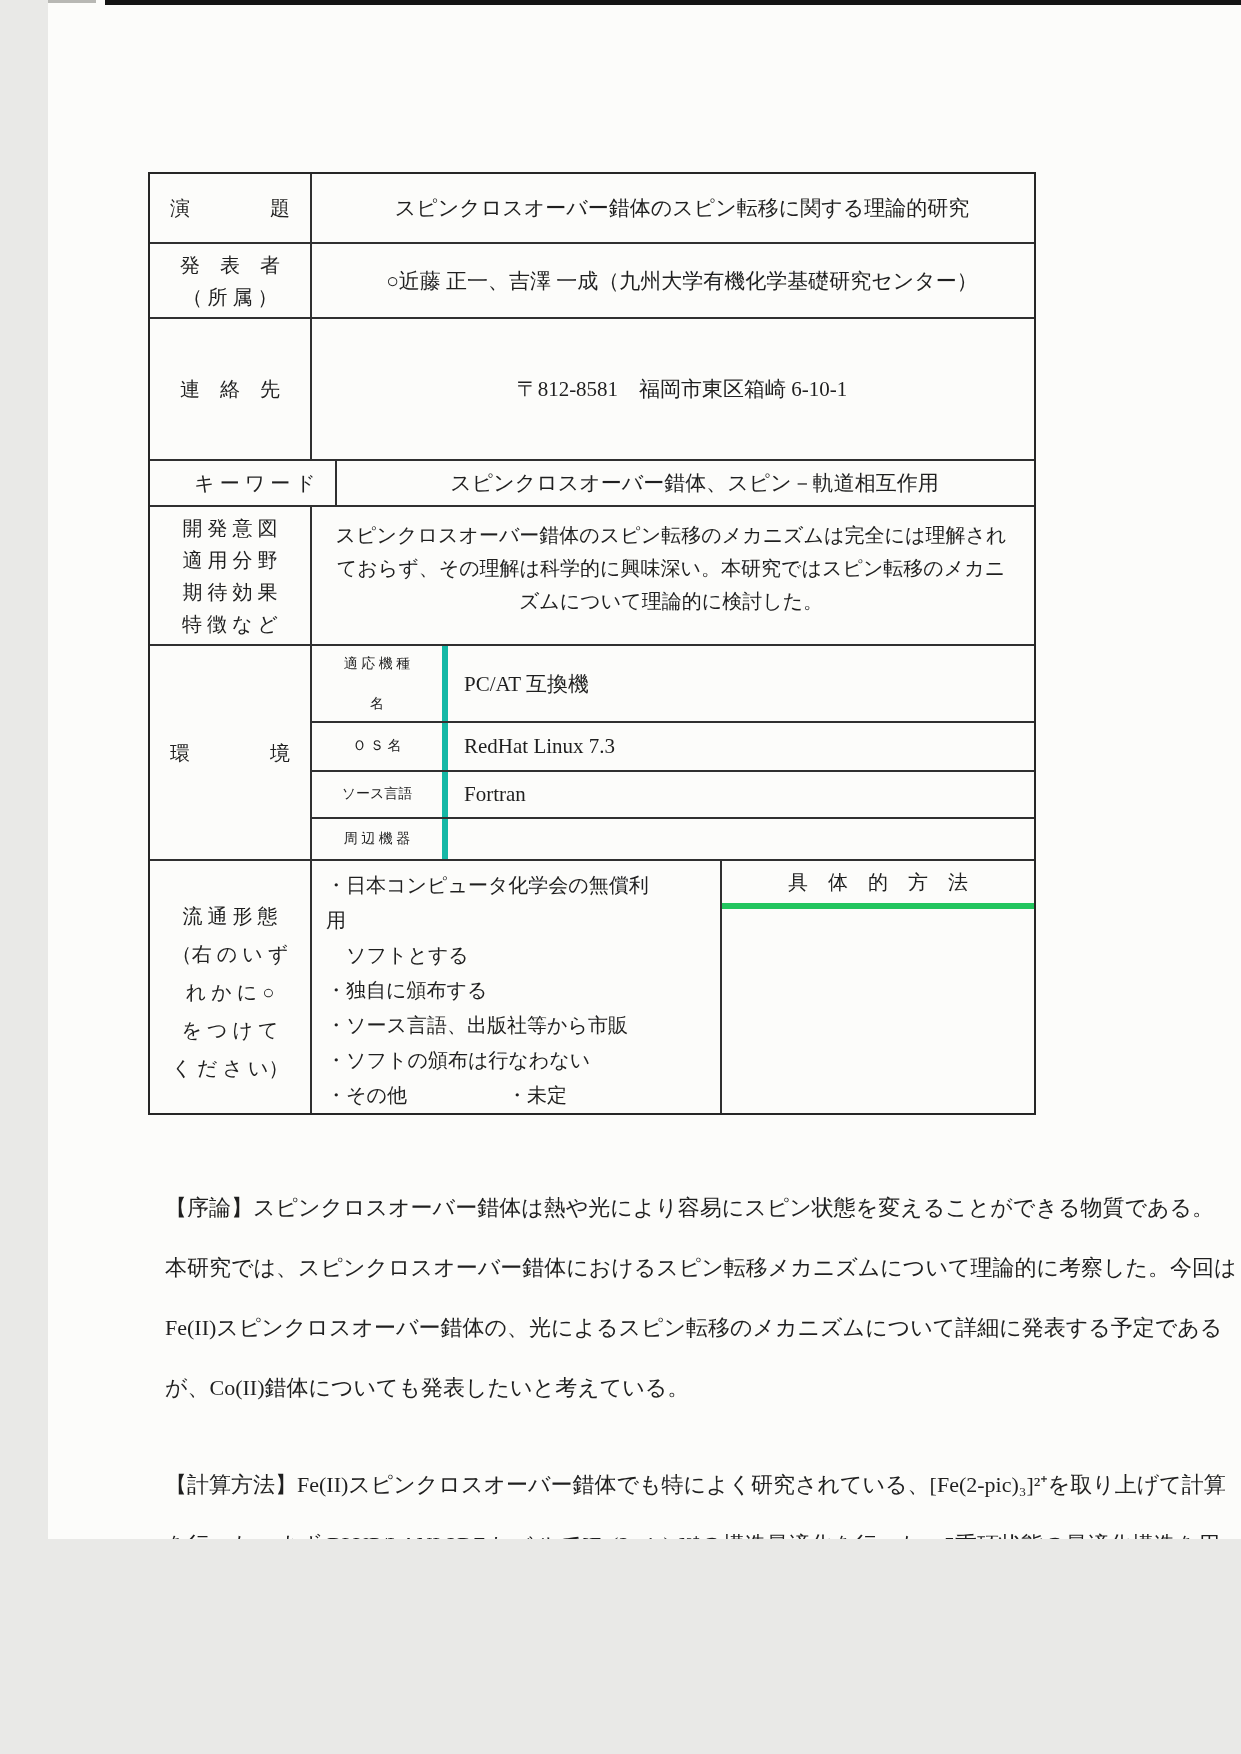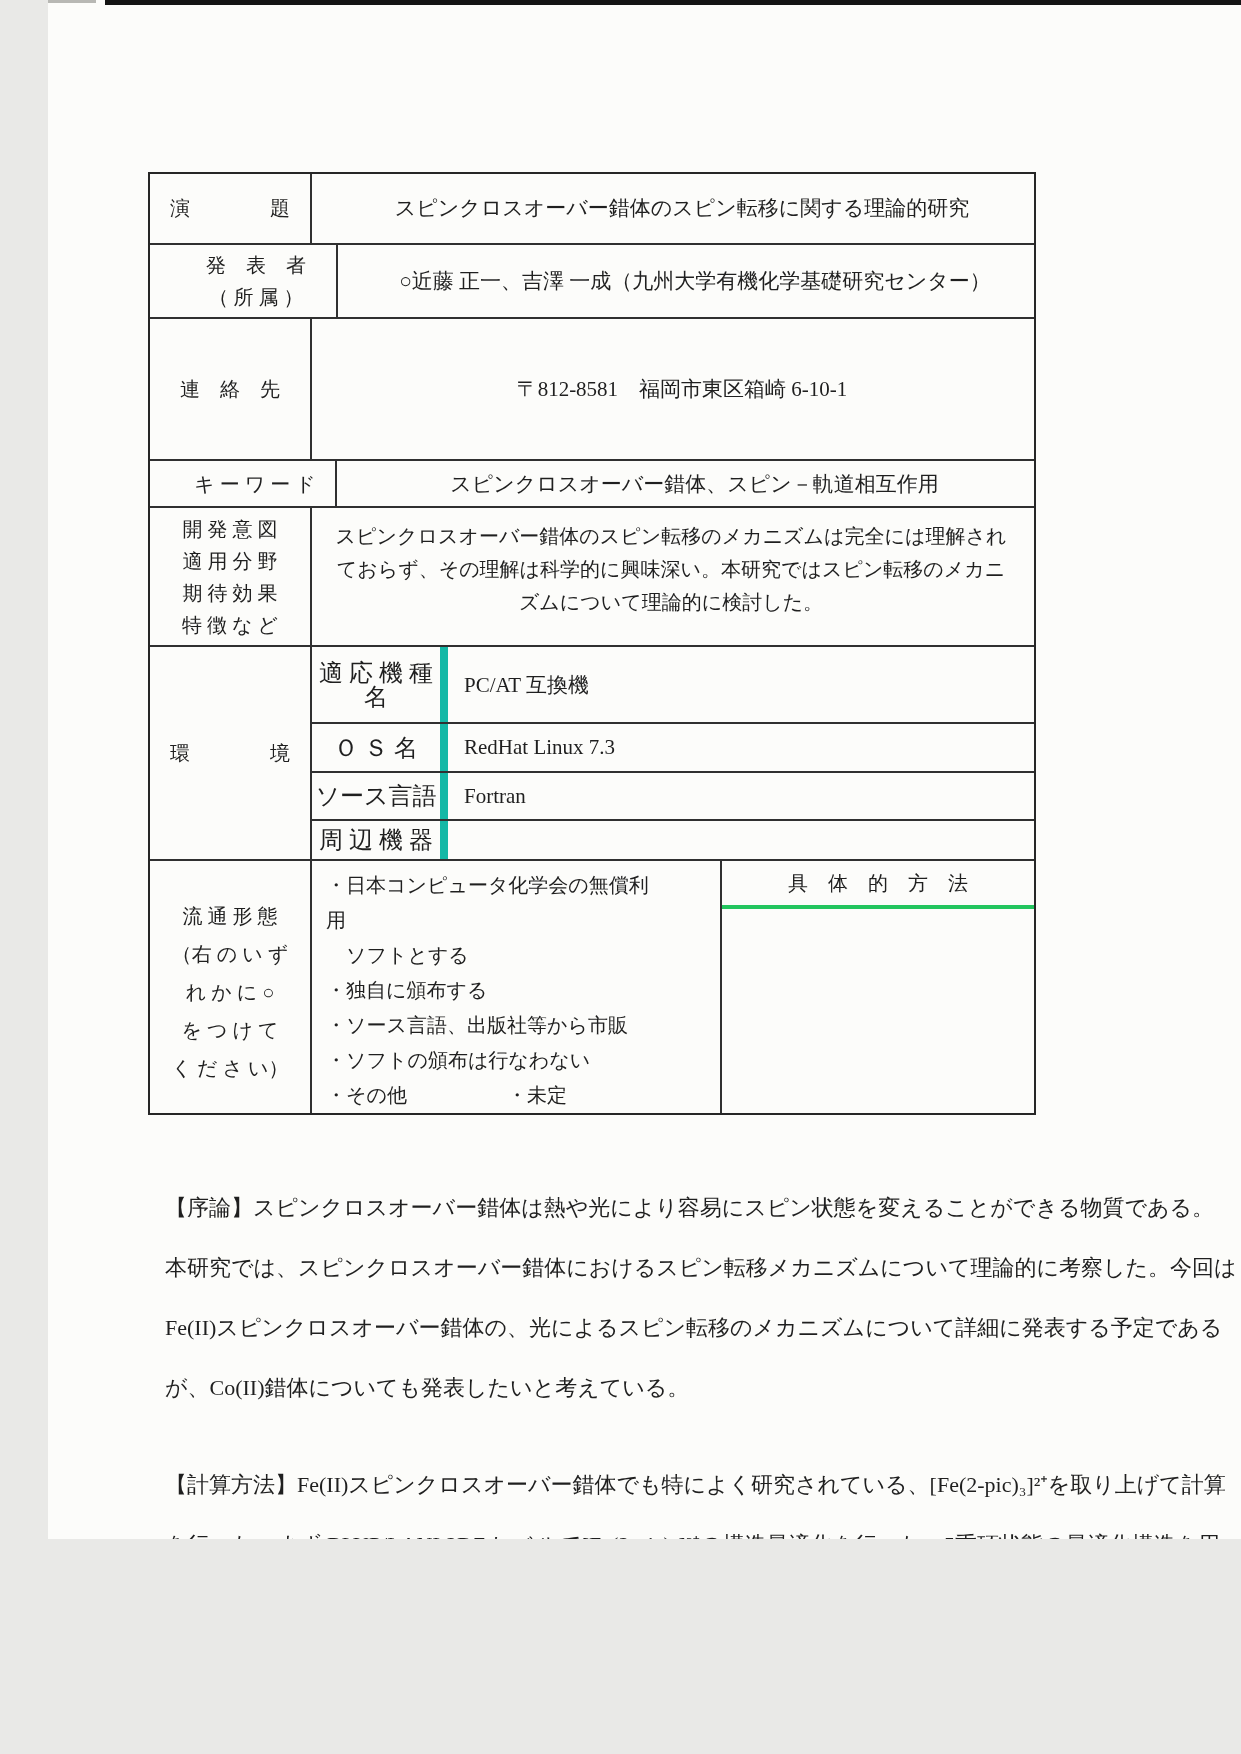--- a/index.html
+++ b/index.html
@@ -18,21 +18,21 @@
   .corner-mark{ position:absolute; left:88px; top:1743px; width:44px; height:6px; background:#55534f; opacity:.75; border-radius:2px; }
 
   
   .form {
     position:absolute; left:100px; top:172px; width:888px; height:943px;
     border:2px solid #262626; display:flex; flex-direction:column;
     background:transparent;
   }
   .row { display:flex; border-top:2px solid #303030; }
   .row:first-child { border-top:none; }
-  .r1{height:69px;} .r2{height:75px;padding-left:26px;} .r3{height:143px;} .r4{height:47px;padding-left:25px;}
+  .r1{height:69px;} .r2{height:75px;} .r3{height:143px;} .r4{height:47px;padding-left:25px;}
   .r5{height:140px;} .r6{height:215px;} .r7{flex:1;}
 
   .lbl {
     width:162px; flex:0 0 162px; border-right:2px solid #303030;
     display:flex; flex-direction:column; align-items:center; justify-content:center;
     font-size:20px; line-height:32px; white-space:pre; text-align:center;
   }
   .val {
     flex:1; display:flex; flex-direction:column; justify-content:center;
     padding-left:18px; font-size:21px;text-align:center;
@@ -41,35 +41,35 @@
     justify-content:flex-start; padding:12px 22px 0 18px;
     font-size:20px; line-height:33px;
   }
 
   
   .env-grid { flex:1; display:flex; flex-direction:column; }
   .env-row  { display:flex; border-top:2px solid #303030; }
   .env-row:first-child { border-top:none; }
   .env-a{height:75px;} .env-b{height:49px;} .env-c{height:48px;} .env-d{flex:1;}
   .env-name {
-    width:136px; flex:0 0 136px; border-right:8px solid #14b8a6;
+    width:136px; flex:0 0 136px; border-right:6px solid #14b8a6;
     display:flex; flex-direction:column; align-items:center; justify-content:center;
-    font-size:24px; line-height:24px; white-space:pre; text-align:center;
+    font-size:14px; line-height:40px; white-space:pre; text-align:center;
   }
   .env-val { flex:1; display:flex; align-items:center; padding-left:16px; font-size:21px; }
 
   
   .dist-lbl { justify-content:flex-start; padding-top:36px; line-height:38px; }
   .dist-options {
     width:410px; flex:0 0 410px; border-right:2px solid #303030;
     padding:7px 0 0 14px; font-size:20px; line-height:35px; white-space:pre;
   }
   .dist-method { flex:1; display:flex; flex-direction:column; }
   .dist-method-header {
-    height:48px; border-bottom:4px solid #22c55e;
+    height:48px; border-bottom:6px solid #22c55e;
     display:flex; align-items:center; justify-content:center;
     font-size:20px; white-space:pre;
   }
   .dist-method-body { flex:1; }
 
   
   .para {
     position:absolute; left:117px; width:1115px;
     font-size:22px; line-height:60px; white-space:pre-line;
   }

